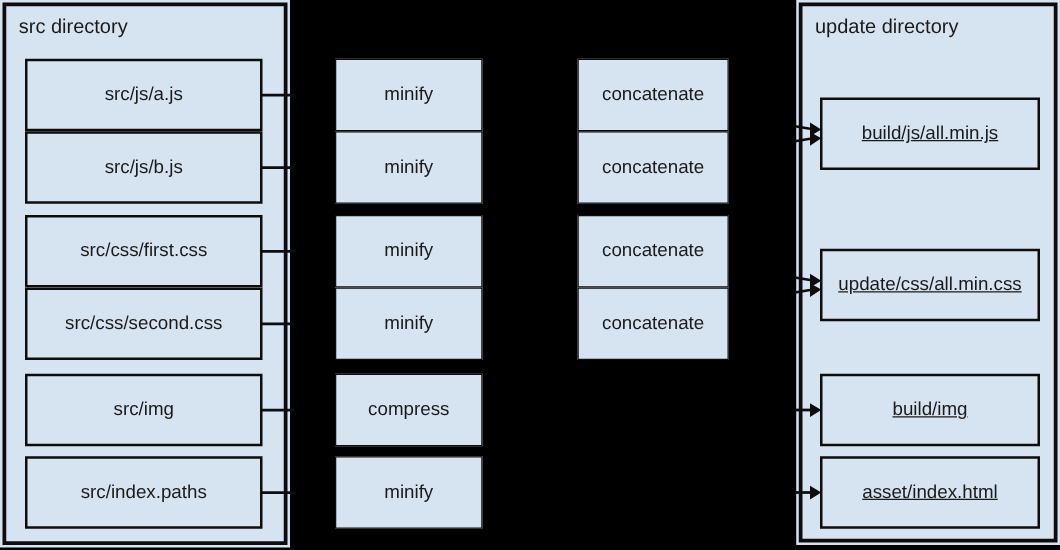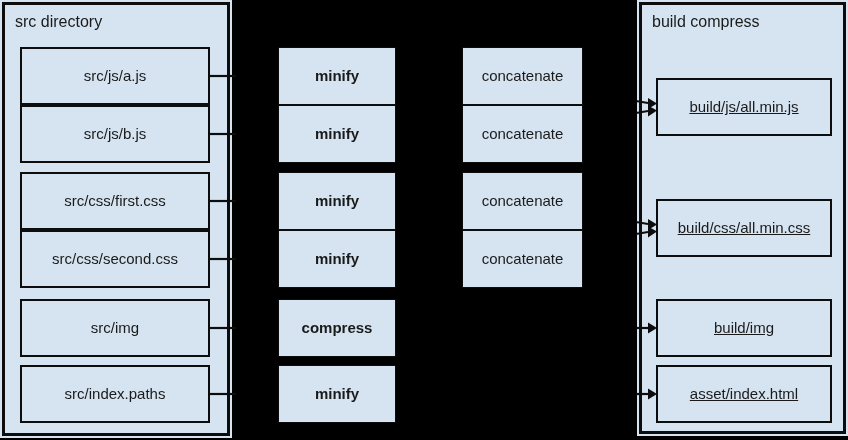--- a/index.html
+++ b/index.html
@@ -42,21 +42,21 @@
     color: var(--text);
     font-size: 15px;
     display: flex;
     align-items: center;
     justify-content: center;
     text-align: right;
     line-height: 1.15;
     padding: 2px 8px;
   }
   .file-box    { left: 20px;  width: 190px; border: 2px solid var(--line); }
-  .step-box    { left: 278px; width: 118px; border: 1.5px solid var(--line); font-weight: bold; }
+  .step-box    { left: 268px; width: 118px; border: 1.5px solid var(--line); }
   .combine-box { left: 462px; width: 121px; border: 1.5px solid var(--line); }
   .build-box   { left: 656px; width: 176px; border: 2px solid var(--line); text-decoration: underline; }
 
   .overlay {
     position: absolute;
     left: 0; top: 0;
     width: 848px; height: 440px;
     pointer-events: none;
   }
   .overlay line    { stroke: var(--line); stroke-width: 2.2; }
@@ -65,21 +65,21 @@
 </head>
 <body>
 
 <div class="canvas">
 
   <div class="container src-container">
     <div class="panel-title">src directory</div>
   </div>
 
   <div class="container build-container">
-    <div class="panel-title">build compress</div>
+    <div class="panel-title">update directory</div>
   </div>
 
   <div class="box file-box" style="top:47px">src/js/a.js</div>
   <div class="box file-box" style="top:105px">src/js/b.js</div>
   <div class="box file-box" style="top:172px">src/css/first.css</div>
   <div class="box file-box" style="top:230px">src/css/second.css</div>
   <div class="box file-box" style="top:299px">src/img</div>
   <div class="box file-box" style="top:365px">src/index.paths</div>
 
   <div class="box step-box" style="top:47px">minify</div>
@@ -88,21 +88,21 @@
   <div class="box step-box" style="top:230px">minify</div>
   <div class="box step-box" style="top:299px">compress</div>
   <div class="box step-box" style="top:365px">minify</div>
 
   <div class="box combine-box" style="top:47px">concatenate</div>
   <div class="box combine-box" style="top:105px">concatenate</div>
   <div class="box combine-box" style="top:172px">concatenate</div>
   <div class="box combine-box" style="top:230px">concatenate</div>
 
   <div class="box build-box" style="top:78px">build/js/all.min.js</div>
-  <div class="box build-box" style="top:199px">build/css/all.min.css</div>
+  <div class="box build-box" style="top:199px">update/css/all.min.css</div>
   <div class="box build-box" style="top:299px">build/img</div>
   <div class="box build-box" style="top:365px">asset/index.html</div>
 
   <svg class="overlay" viewBox="0 0 848 440" xmlns="http://www.w3.org/2000/svg">
 
     <g>
       <line x1="209" y1="76" x2="236" y2="76"></line>
       <line x1="209" y1="134" x2="236" y2="134"></line>
       <line x1="209" y1="201" x2="236" y2="201"></line>
       <line x1="209" y1="259" x2="236" y2="259"></line>

